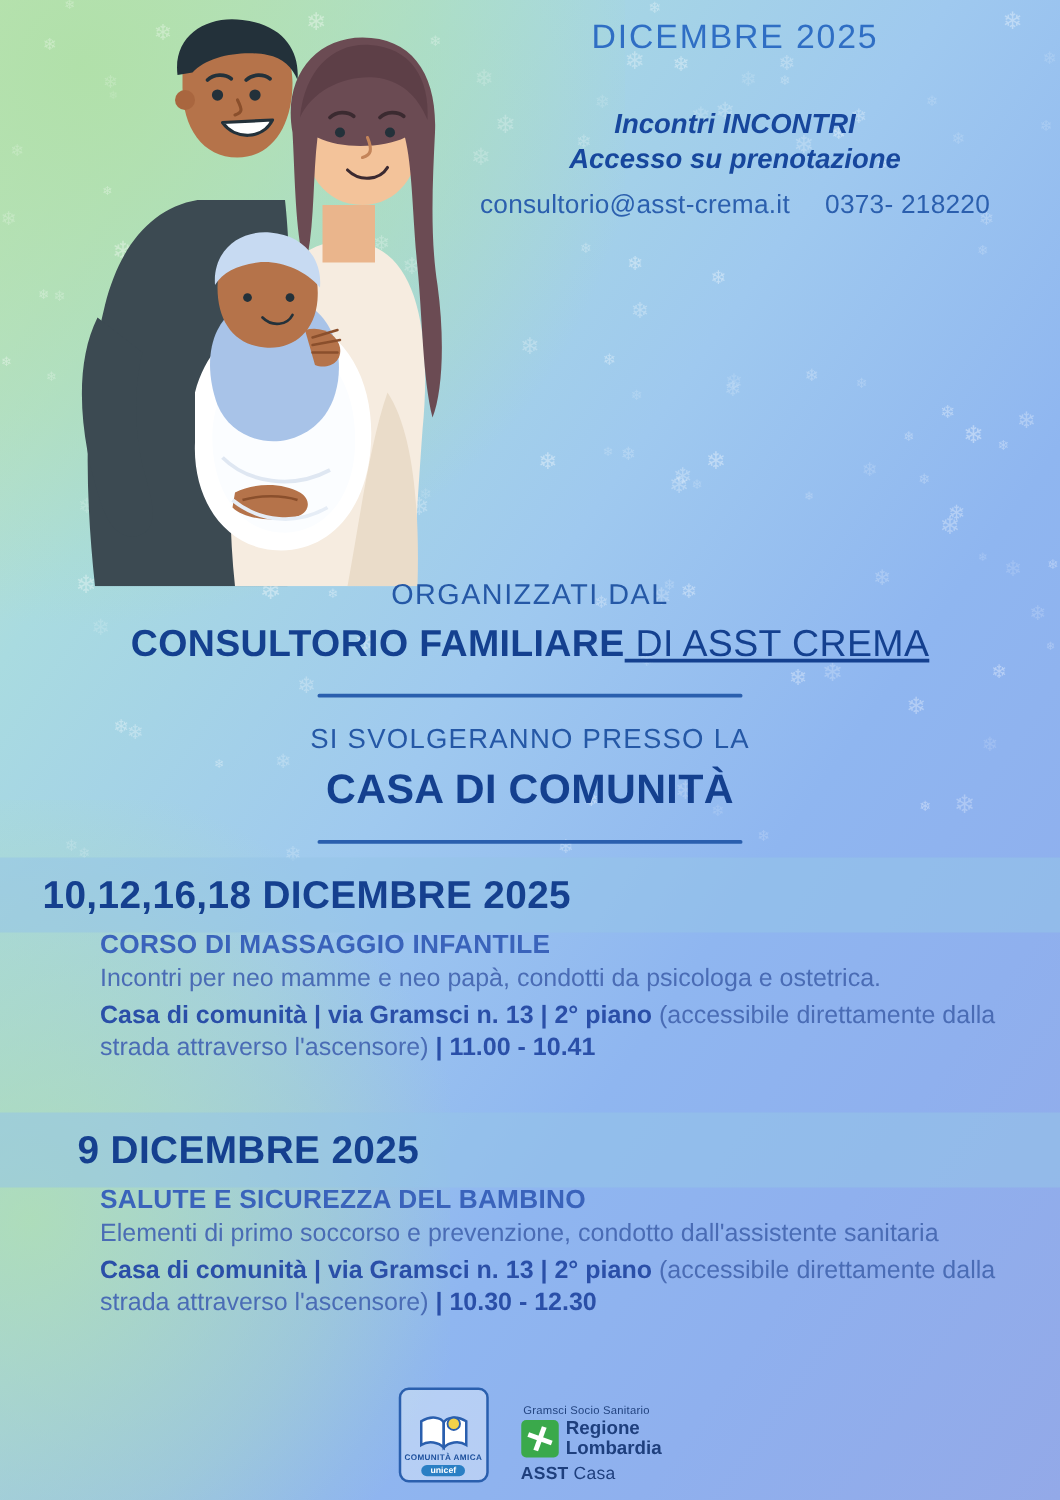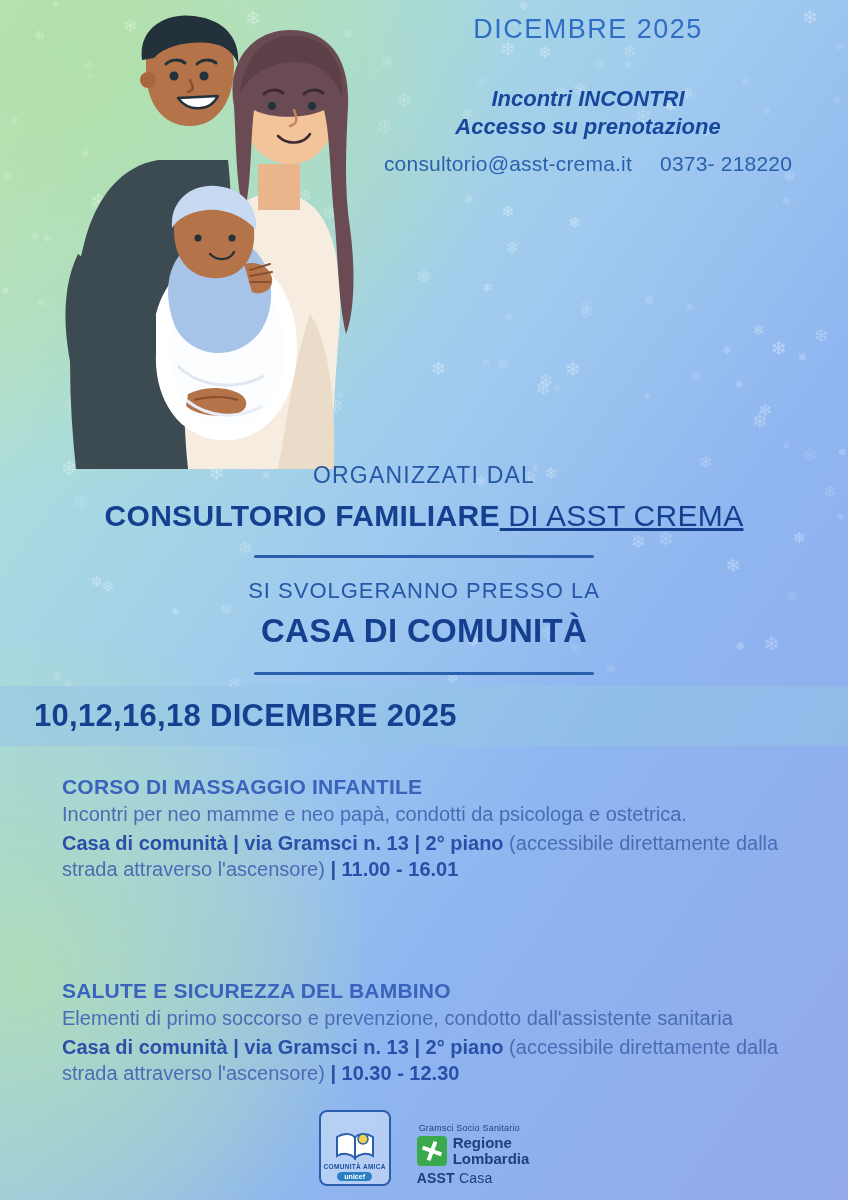--- a/index.html
+++ b/index.html
@@ -148,24 +148,23 @@
     padding: 12px 0 12px 62px;
   }
   .band-date {
     font-size: 31px;
     font-weight: 700;
     color: #15408f;
     letter-spacing: 0.3px;
   }
   .event-body {
     position: absolute;
-    left: 62px;
+    left: 80px;
     width: 720px;
     color: #3a5fb0;
-    margin-top: 31px;
   }
   .ev-title {
     font-size: 21px;
     font-weight: 700;
     color: #3a63bb;
     letter-spacing: 0.2px;
   }
   .ev-desc {
     margin-top: 3px;
     font-size: 20px;
@@ -476,23 +475,26 @@
     <div class="venue-big">CASA DI COMUNITÀ</div>
     <div class="rule"></div>
   </div>
 
   <div class="band" style="top:686px;padding-left:34px;">
     <div class="band-date">10,12,16,18 DICEMBRE 2025</div>
   </div>
   <div class="event-body" style="top:744px;">
     <div class="ev-title">CORSO DI MASSAGGIO INFANTILE</div>
     <div class="ev-desc">Incontri per neo mamme e neo papà, condotti da psicologa e ostetrica.</div>
-    <div class="ev-place"><b>Casa di comunità | via Gramsci n. 13 | 2° piano</b><span> (accessibile direttamente dalla strada attraverso l'ascensore)</span><b> | 11.00 - 16.01</b></div>
-  </div>
-
+    <div class="ev-place"><b>Casa di comunità | via Gramsci n. 13 | 2° piano</b><span> (accessibile direttamente dalla strada attraverso l'ascensore)</span><b> | 11.00 - 10.41</b></div>
+  </div>
+
+  <div class="band" style="top:890px;">
+    <div class="band-date">9 DICEMBRE 2025</div>
+  </div>
   <div class="event-body" style="top:948px;">
     <div class="ev-title">SALUTE E SICUREZZA DEL BAMBINO</div>
     <div class="ev-desc">Elementi di primo soccorso e prevenzione, condotto dall'assistente sanitaria</div>
     <div class="ev-place"><b>Casa di comunità | via Gramsci n. 13 | 2° piano</b><span> (accessibile direttamente dalla strada attraverso l'ascensore)</span><b> | 10.30 - 12.30</b></div>
   </div>
 
   <div class="logos">
     <div class="logo-unicef">
       <svg width="44" height="34" viewBox="0 0 44 34">
         <path d="M4 8 C12 3 20 5 22 9 L22 29 C18 25 10 23 4 27 Z" fill="#ffffff" stroke="#2a5fae" stroke-width="2"></path>

